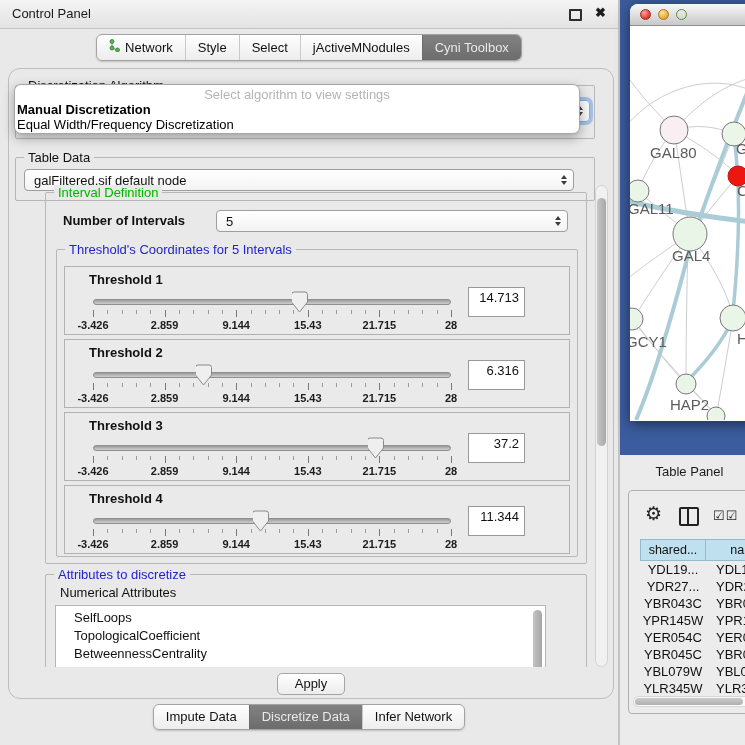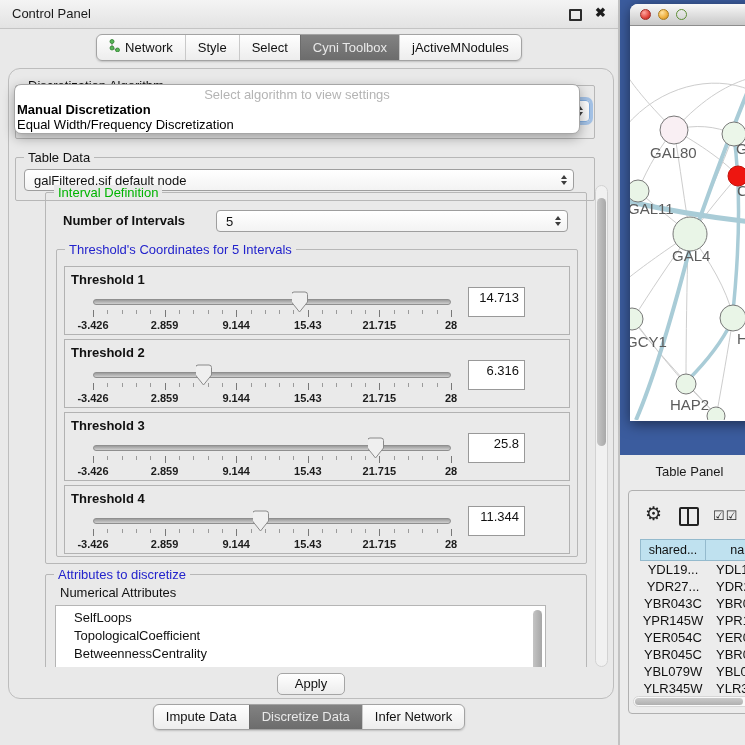--- a/index.html
+++ b/index.html
@@ -38,21 +38,21 @@
          border-radius:7px;box-shadow:0 4px 12px rgba(0,0,0,.32);z-index:30;font-size:13px;overflow:hidden;}
   .popup-hint{text-align:center;color:#b4b4b4;padding-top:2px;height:15px;}
   .popup-item{padding-left:2px;height:15px;color:#000;}
   .popup-item.bold{font-weight:bold;}
   
   .scrollpane{position:absolute;left:5px;top:116px;width:594px;height:482px;overflow:hidden;}
   .vscroll{position:absolute;right:0;top:0;bottom:0;width:13px;background:#f1f1f1;border:1px solid #d2d2d2;border-radius:7px;box-sizing:border-box;}
   .vthumb{position:absolute;left:1px;width:9px;border-radius:5px;background:linear-gradient(to right,#c6c6c6,#a8a8a8);}
   
   .thr{position:relative;height:67px;border:1px solid #b2b2b2;background:#eaeaea;margin:0 7px 4px 7px;}
-  .thr-title{position:absolute;left:6px;top:5px;font-weight:bold;font-size:13px;}
+  .thr-title{position:absolute;left:24px;top:5px;font-weight:bold;font-size:13px;}
   .sl-zone{position:absolute;left:28px;right:118px;top:24px;height:40px;}
   .sl-track{position:absolute;left:0;right:0;top:8px;height:4px;border-radius:3px;
             background:linear-gradient(#9b9b9b,#cfcfcf);border:1px solid #8f8f8f;}
   .sl-thumb{position:absolute;top:0;width:16px;height:22px;transform:translateX(-50%);}
   .ticks{position:absolute;left:0;right:0;top:19px;height:8px;}
   .tick{position:absolute;top:0;width:1px;height:4px;background:#9a9a9a;}
   .tick.major{height:7px;background:#787878;}
   .sl-labels{position:absolute;left:0;right:0;top:28px;height:12px;font-size:11px;font-weight:bold;color:#1c1c1c;}
   .sl-labels span{position:absolute;transform:translateX(-50%);white-space:nowrap;}
   .value-box{position:absolute;right:44px;top:20px;width:50px;height:18px;background:#fff;border:1px solid #999;
@@ -127,25 +127,25 @@
             </svg>
           </span>
           <span>Network</span>
         </div>
         <div class="tab">
             <span>Style</span>
           </div>
         <div class="tab">
             <span>Select</span>
           </div>
+        <div class="tab">
+            <span>jActiveMNodules</span>
+          </div>
         <div class="tab sel">
             <span>Cyni Toolbox</span>
-          </div>
-        <div class="tab">
-            <span>jActiveMNodules</span>
           </div>
       </div>
     </div>
 
     <div class="cp-content">
 
       <div class="grp" style="left:6px;top:16px;width:578px;height:52px;">
         <span class="grp-label">Discretization Algorithm</span>
         <div class="combo focused" style="left:8px;top:14px;width:566px;height:22px;">
           <div class="combo-arrows">
@@ -326,21 +326,21 @@
                     </div>
                   <div class="sl-labels">
                     <span style="left:0%">-3.426</span>
                     <span style="left:20%">2.859</span>
                     <span style="left:40%">9.144</span>
                     <span style="left:60%">15.43</span>
                     <span style="left:80%">21.715</span>
                     <span style="left:100%">28</span>
                   </div>
                 </div>
-                <div class="value-box">25.8</div>
+                <div class="value-box">37.2</div>
               </div>
 
               <div class="thr">
                 <span class="thr-title">Threshold 4</span>
                 <div class="sl-zone">
                   <div class="sl-track"></div>
                   <div class="sl-thumb" style="left: 47%;">
                     <svg width="16" height="22" viewBox="0 0 16 22">
                         <path d="M3 1 h10 a2.5 2.5 0 0 1 2.5 2.5 v7.5 l-8 10 -8 -10 v-7.5 a2.5 2.5 0 0 1 2.5 -2.5 z" fill="#efefef" stroke="#8a8a8a"></path>
                       </svg>

